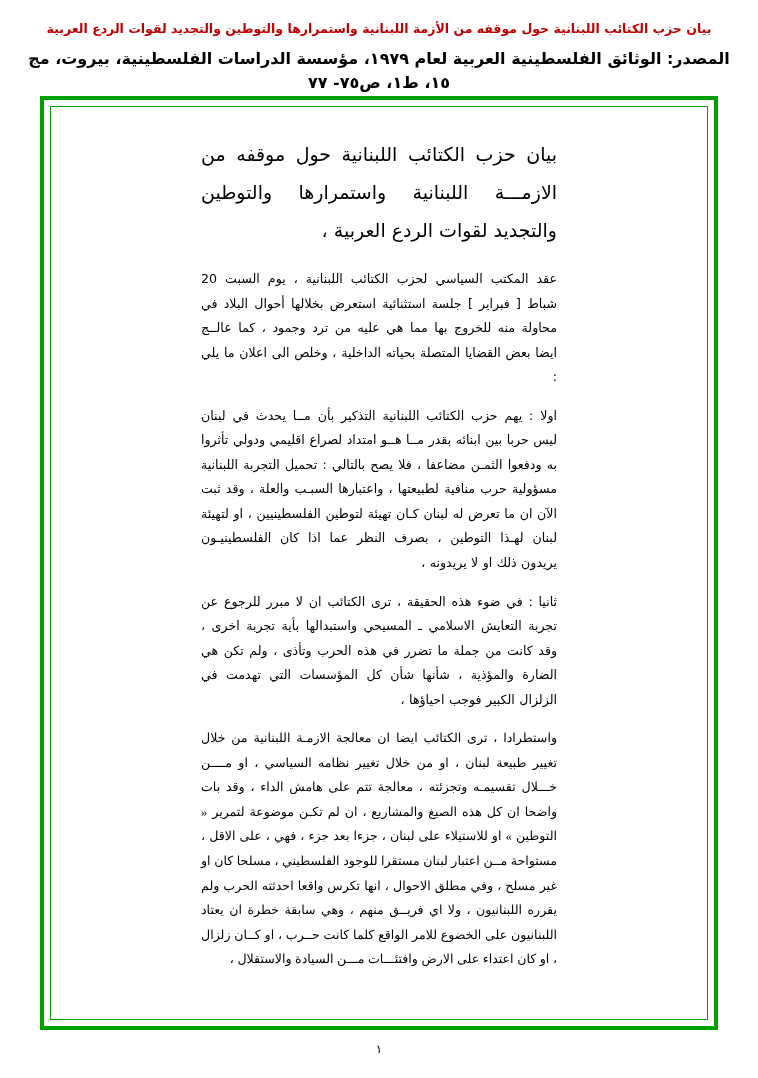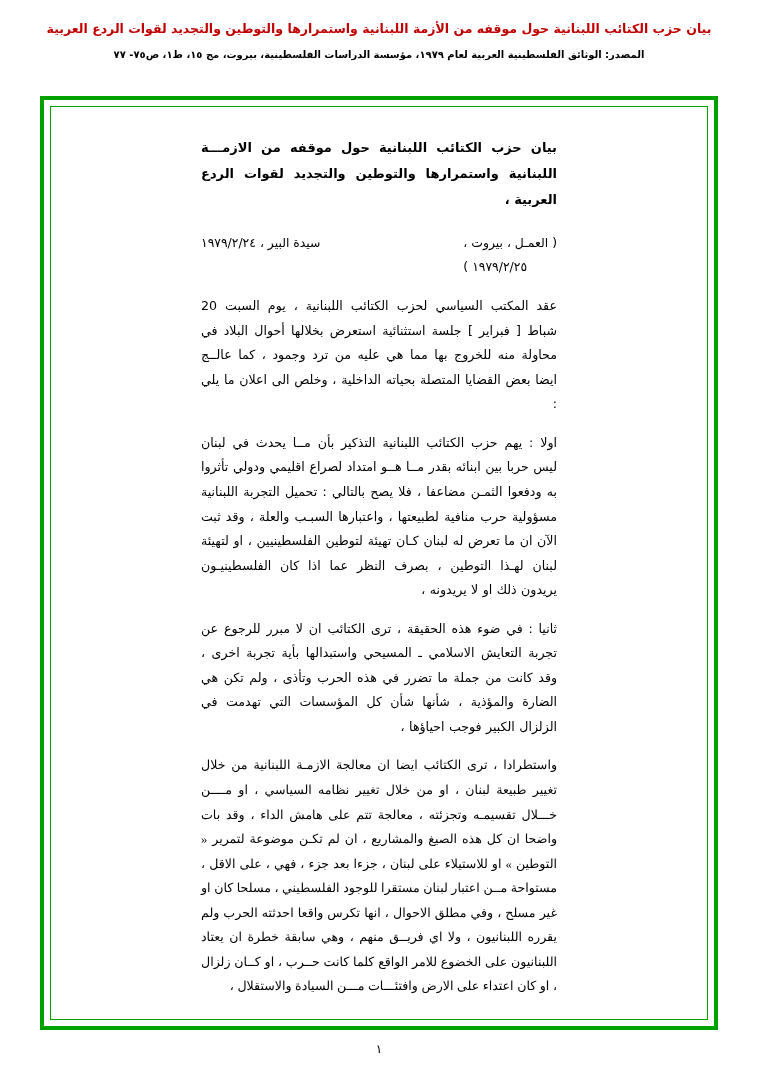--- a/index.html
+++ b/index.html
@@ -34,21 +34,21 @@
     font-weight: bold;
     font-size: 12.5px;
     line-height: 1.5;
     color: #c00000;
     letter-spacing: 0px;
   }
   .doc-header .source-line {
     margin-top: 8px;
     font-family: "DejaVu Sans", sans-serif;
     font-weight: bold;
-    font-size: 10px;
+    font-size: 16px;
     line-height: 1.5;
     color: #000000;
   }
 
   
   .frame {
     position: absolute;
     left: 40px;
     top: 96px;
     width: 678px;
@@ -72,22 +72,22 @@
   .content {
     direction: rtl;
     text-align: justify;
     padding: 28px 150px 10px 150px;
     font-family: "DejaVu Sans", sans-serif;
     font-size: 12.6px;
     line-height: 1.95;
     color: #000000;
   }
   .content .heading {
-    font-weight: bold;
-    font-size: 13px;
+    font-weight: normal;
+    font-size: 19px;
     line-height: 2.0;
     margin-bottom: 18px;
     text-align: justify;
     letter-spacing: 0.4px;
   }
   .byline {
     display: flex;
     flex-direction: row-reverse;
     justify-content: space-between;
     align-items: flex-start;
@@ -133,25 +133,20 @@
     <div class="title-line">بيان حزب الكتائب اللبنانية حول موقفه من الأزمة اللبنانية واستمرارها والتوطين والتجديد لقوات الردع العربية</div>
     <div class="source-line">المصدر: الوثائق الفلسطينية العربية لعام ١٩٧٩، مؤسسة الدراسات الفلسطينية، بيروت، مج ١٥، ط١، ص٧٥- ٧٧</div>
   </div>
 
   <div class="frame">
     <div class="frame-inner">
       <div class="content">
 
         <div class="heading">بيان حزب الكتائب اللبنانية حول موقفه من الازمـــة اللبنانية واستمرارها والتوطين والتجديد لقوات الردع العربية ،</div>
 
-        <div class="byline">
-          <div class="right-col">سيدة البير ، ١٩٧٩/٢/٢٤</div>
-          <div class="left-col">( العمـل ، بيروت ،
-١٩٧٩/٢/٢٥ )</div>
-        </div>
 
         <div class="para">عقد المكتب السياسي لحزب الكتائب اللبنانية ، يوم السبت 20 شباط [ فبراير ] جلسة استثنائية استعرض بخلالها أحوال البلاد في محاولة منه للخروج بها مما هي عليه من ترد وجمود ، كما عالــج ايضا بعض القضايا المتصلة بحياته الداخلية ، وخلص الى اعلان ما يلي :</div>
         <div class="para">اولا : يهم حزب الكتائب اللبنانية التذكير بأن مــا يحدث في لبنان ليس حربا بين ابنائه بقدر مــا هــو امتداد لصراع اقليمي ودولي تأثروا به ودفعوا الثمـن مضاعفا ، فلا يصح بالتالي : تحميل التجربة اللبنانية مسؤولية حرب منافية لطبيعتها ، واعتبارها السبـب والعلة ، وقد ثبت الآن ان ما تعرض له لبنان كـان تهيئة لتوطين الفلسطينيين ، او لتهيئة لبنان لهـذا التوطين ، بصرف النظر عما اذا كان الفلسطينيـون يريدون ذلك او لا يريدونه ،</div>
         <div class="para">ثانيا : في ضوء هذه الحقيقة ، ترى الكتائب ان لا مبرر للرجوع عن تجربة التعايش الاسلامي ـ المسيحي واستبدالها بأية تجربة اخرى ، وقد كانت من جملة ما تضرر في هذه الحرب وتأذى ، ولم تكن هي الضارة والمؤذية ، شأنها شأن كل المؤسسات التي تهدمت في الزلزال الكبير فوجب احياؤها ،</div>
         <div class="para">واستطرادا ، ترى الكتائب ايضا ان معالجة الازمـة اللبنانية من خلال تغيير طبيعة لبنان ، او من خلال تغيير نظامه السياسي ، او مــــن خـــلال تقسيمـه وتجزئته ، معالجة تتم على هامش الداء ، وقد بات واضحا ان كل هذه الصيغ والمشاريع ، ان لم تكـن موضوعة لتمرير « التوطين » او للاستيلاء على لبنان ، جزءا بعد جزء ، فهي ، على الاقل ، مستواحة مــن اعتبار لبنان مستقرا للوجود الفلسطيني ، مسلحا كان او غير مسلح ، وفي مطلق الاحوال ، انها تكرس واقعا احدثته الحرب ولم يقرره اللبنانيون ، ولا اي فريــق منهم ، وهي سابقة خطرة ان يعتاد اللبنانيون على الخضوع للامر الواقع كلما كانت حــرب ، او كــان زلزال ، او كان اعتداء على الارض وافتئـــات مـــن السيادة والاستقلال ،</div>
 
       </div>
     </div>
   </div>
 

